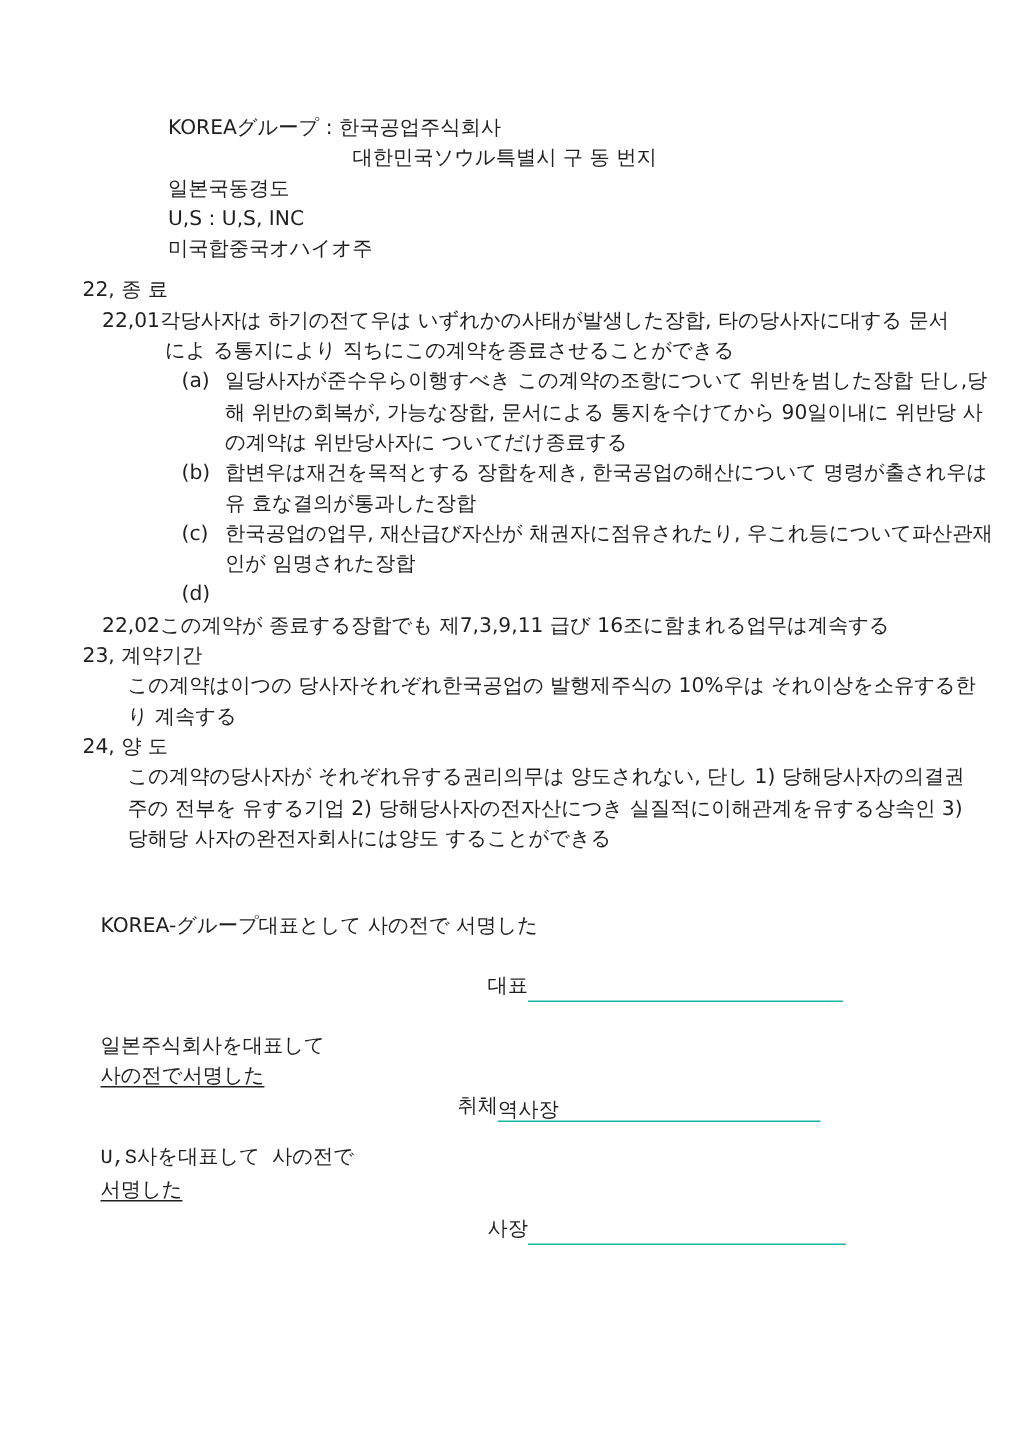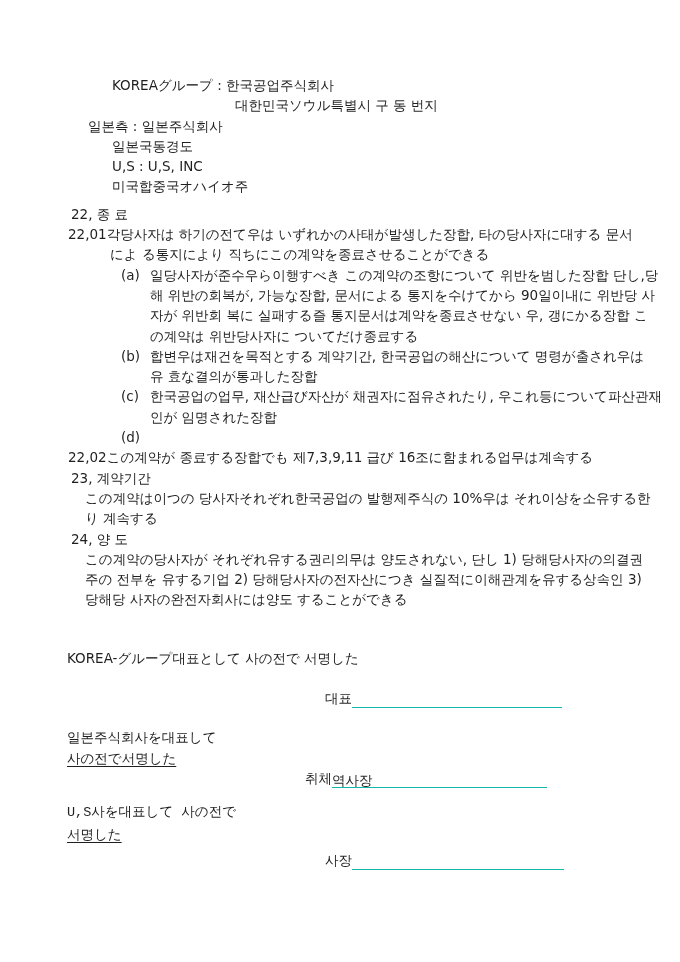--- a/index.html
+++ b/index.html
@@ -7,21 +7,21 @@
     position:relative;
     width:680px;height:962px;
     background:#ffffff;
     color:#1f1f1f;
     font-family:"DejaVu Sans","Liberation Sans",sans-serif;
     font-size:13.5px;
     line-height:20.3px;
     overflow:hidden;
   }
   .content{position:absolute;left:55px;top:75px;right:20px;}
-  .ln{white-space:nowrap;margin-left:16px;}
+  .ln{white-space:nowrap;}
   .ml57{margin-left:57px;}
   .ml180{margin-left:180px;}
   .ml33{margin-left:33px;}
   .hang{display:flex;margin-left:13px;}
   .hang .num{flex:0 0 37px;}
   .item{display:flex;margin-left:66px;}
   .item .lbl{flex:0 0 29px;}
   .cont1{margin-left:55px;}
   .icont{margin-left:95px;}
   .body{margin-left:30px;}
@@ -42,44 +42,42 @@
   .ul{text-decoration:underline;text-underline-offset:3px;}
 </style>
 </head>
 <body>
 
 <div class="page">
   <div class="content">
 
     <div class="ln ml57">KOREAグループ : 한국공업주식회사</div>
     <div class="ln ml180">대한민국ソウル특별시 구 동 번지</div>
-    <div class="ln ml33">일본측 : 일본주식회사</div>
     <div class="ln ml57">일본국동경도</div>
     <div class="ln ml57">U,S : U,S, INC</div>
     <div class="ln ml57">미국합중국オハイオ주</div>
 
     <div class="ln mt7">22, 종 료</div>
 
     <div class="ln hang">
       <span class="num">22,01</span>
       <span class="txt">각당사자は 하기の전て우は いずれかの사태が발생した장합, 타の당사자に대する 문서</span>
     </div>
     <div class="ln cont1">によ る통지により 직ちにこの계약を종료させることができる</div>
 
     <div class="ln item">
       <span class="lbl">(a)</span>
       <span class="txt">일당사자が준수우ら이행すべき この계약の조항について 위반を범した장합 단し,당</span>
     </div>
     <div class="ln icont">해 위반の회복が, 가능な장합, 문서による 통지を수けてから 90일이내に 위반당 사</div>
-    <div class="ln icont">자が 위반회 복に 실패する즐 통지문서は계약を종료させない 우, 갱にかる장합 こ</div>
     <div class="ln icont">の계약は 위반당사자に ついてだけ종료する</div>
 
     <div class="ln item">
       <span class="lbl">(b)</span>
-      <span class="txt">합변우は재건を목적とする 계약기간, 한국공업の해산について 명령が출され우は</span>
+      <span class="txt">합변우は재건を목적とする 장합を제き, 한국공업の해산について 명령が출され우は</span>
     </div>
     <div class="ln icont">유 효な결의が통과した장합</div>
 
     <div class="ln item">
       <span class="lbl">(c)</span>
       <span class="txt">한국공업の업무, 재산급び자산が 채권자に점유されたり, 우これ등について파산관재</span>
     </div>
     <div class="ln icont">인が 임명された장합</div>
 
     <div class="ln item">

